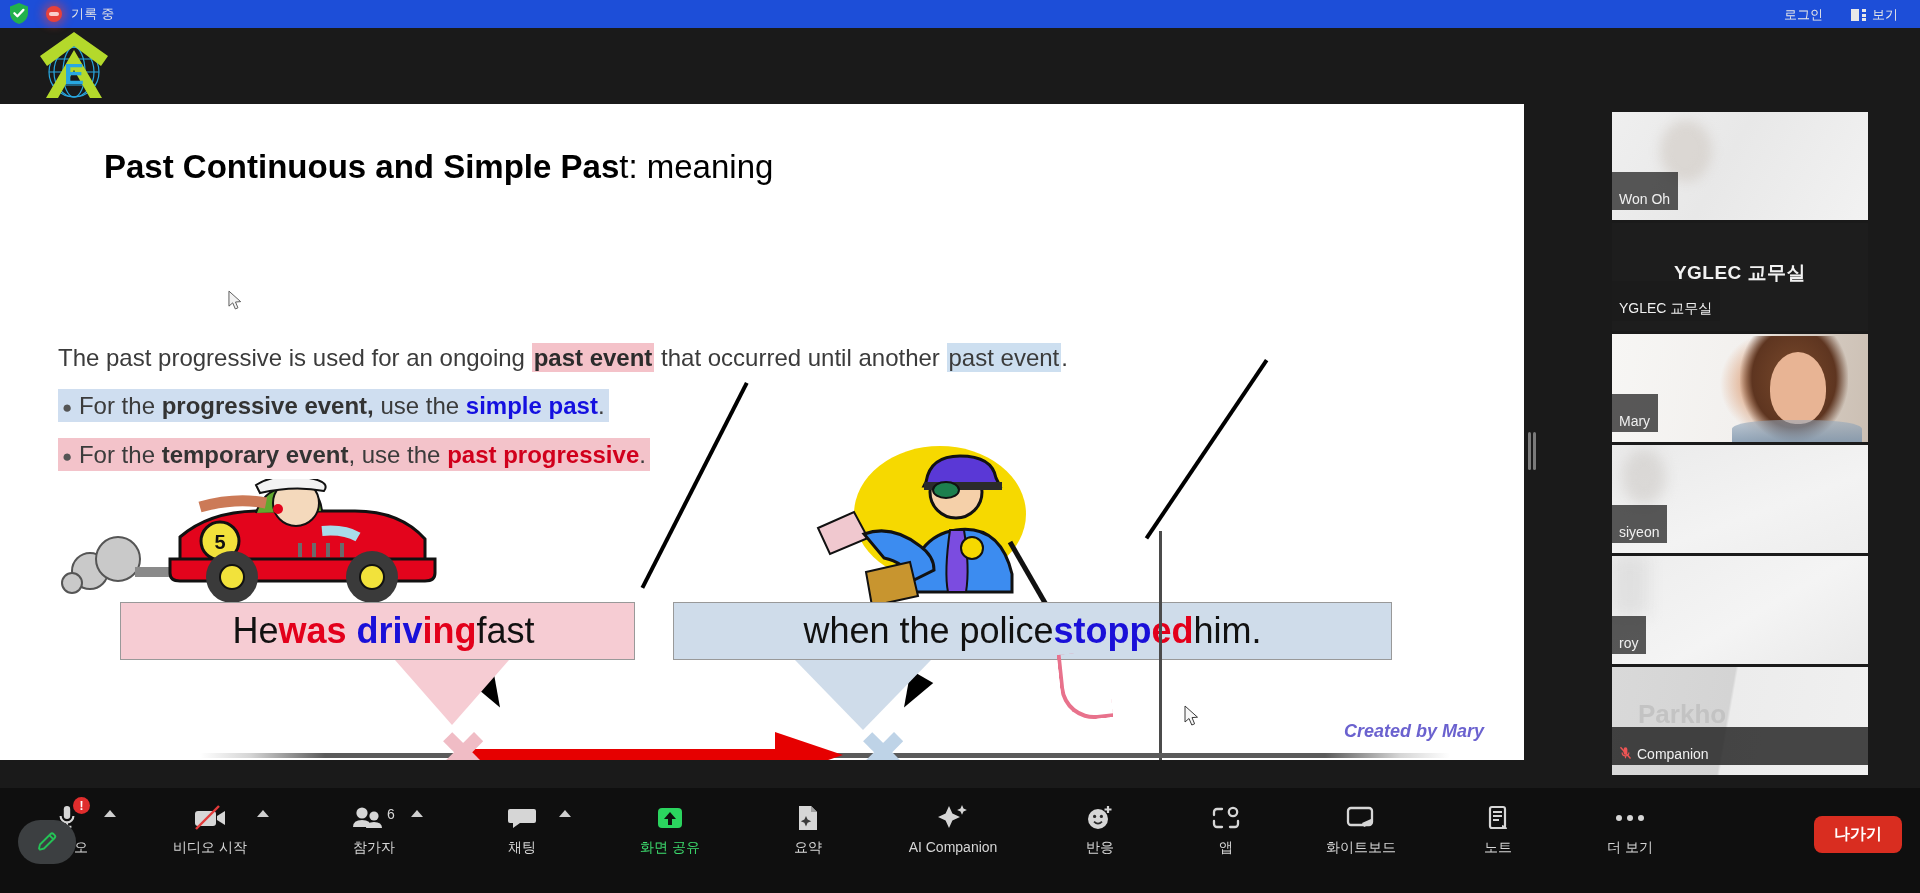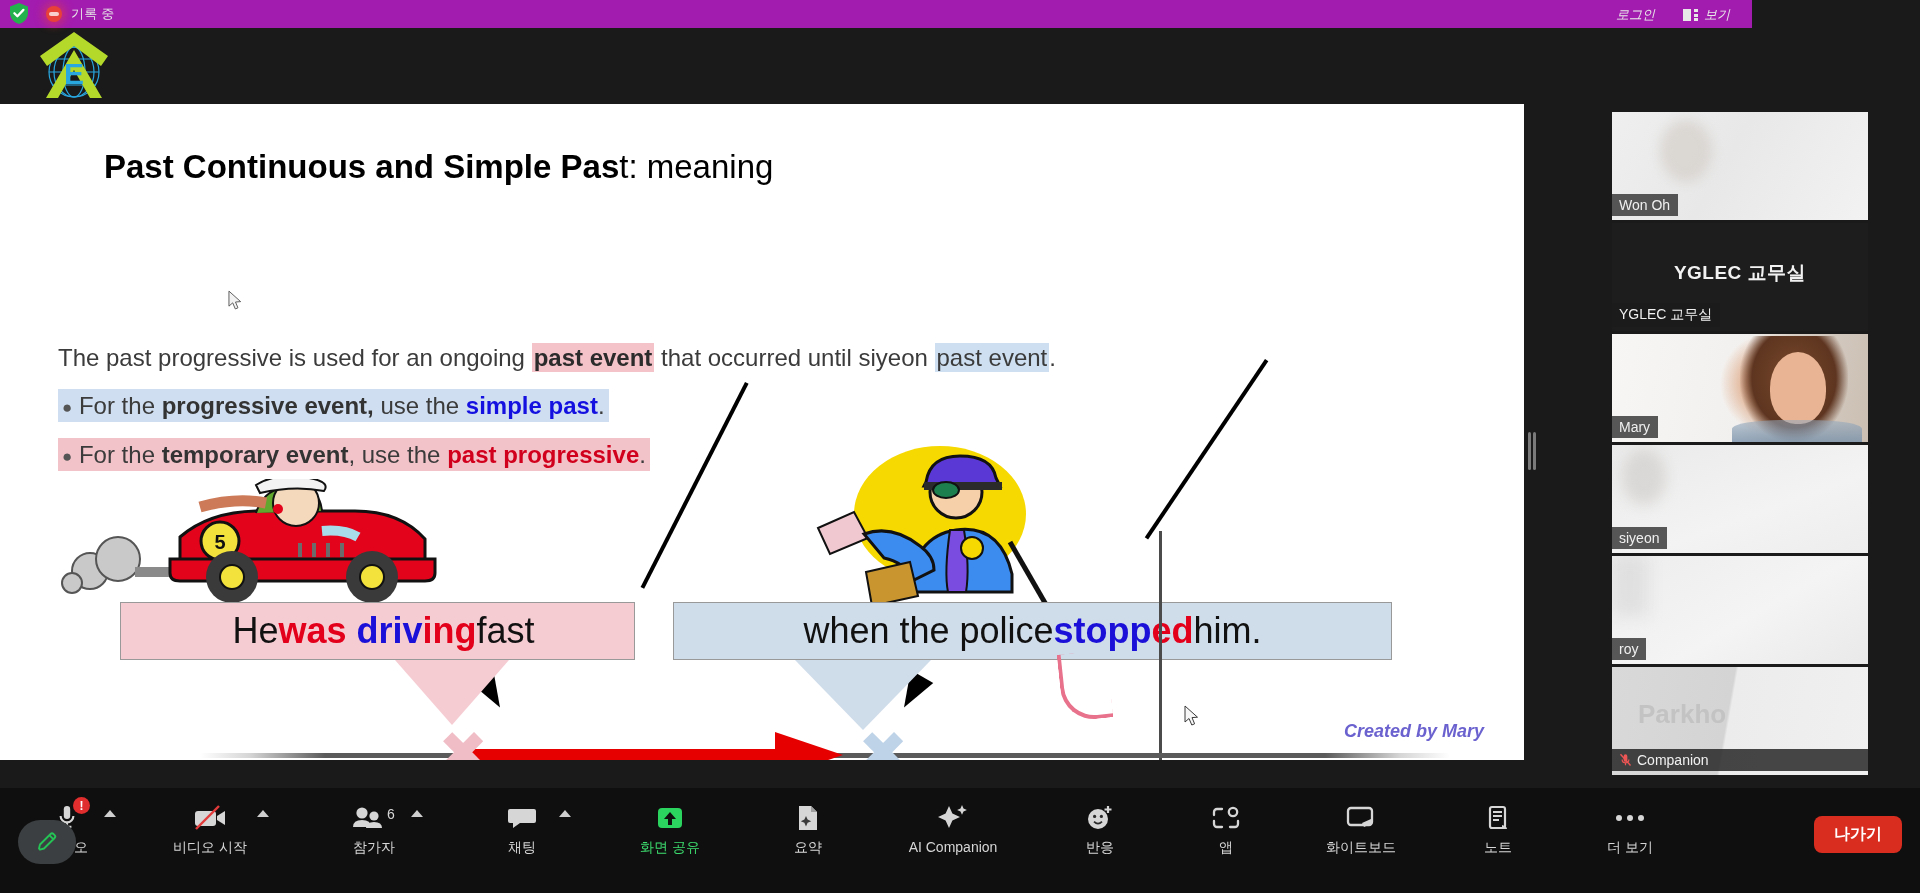--- a/index.html
+++ b/index.html
@@ -5,33 +5,33 @@
   * { box-sizing: border-box; margin: 0; padding: 0; }
   html, body {
     width: 1920px; height: 893px;
     background: #1a1a1a; overflow: hidden;
     font-family: "Liberation Sans", sans-serif;
     -webkit-font-smoothing: antialiased;
   }
   #app { position: relative; width: 1920px; height: 893px; background: #1a1a1a; }
 
   
-  .topbar { position: absolute; left: 0; top: 0; width: 1752px; height: 28px; background: #a21caf; }
+  .topbar { position: absolute; left: 0; top: 0; width: 1920px; height: 28px; background: #1d4ed8; }
   .tb-left { position: absolute; left: 8px; top: 2px; display: flex; align-items: center; gap: 8px; }
   .shield { width: 22px; height: 23px; position: relative; }
   .shield svg { display: block; }
   .rec-wrap { display: flex; align-items: center; gap: 9px; padding-left: 8px;}
   .rec-dot { width: 16px; height: 16px; border-radius: 50%; background: #e8413a;
     box-shadow: 0 0 9px 4px rgba(232,65,58,.45); position: relative; }
   .rec-dot::after { content:""; position:absolute; left:3px; top:6px; width:10px; height:4px;
     border-radius:2px; background:#fff; opacity:.75; }
   .rec-text { color: #e6e6e6; font-size: 13px; letter-spacing: .2px; }
   .tb-right { position: absolute; right: 10px; top: 2px; display: flex; align-items: center; gap: 4px; }
   .tb-btn { display: flex; align-items: center; gap: 6px; color: #e8e8e8; font-size: 13px;
-    padding: 4px 12px; border-radius: 5px; cursor: pointer; background: transparent; font-style: italic; }
+    padding: 4px 12px; border-radius: 5px; cursor: pointer; background: transparent; }
   .view-icon { display:inline-block; width: 15px; height: 12px; position: relative; }
   .view-icon i { position:absolute; background:#e8e8e8; display:block; }
   .view-icon i:nth-child(1){ left:0; top:0; width:8px; height:12px; }
   .view-icon i:nth-child(2){ right:0; top:0; width:4px; height:3px; }
   .view-icon i:nth-child(3){ right:0; top:4.5px; width:4px; height:3px; }
   .view-icon i:nth-child(4){ right:0; top:9px; width:4px; height:3px; }
 
   
   .logo { position: absolute; left: 32px; top: 28px; width: 84px; height: 72px; }
 
@@ -115,22 +115,22 @@
   
   .drag-handle { position: absolute; left: 1528px; top: 432px; width: 9px; height: 38px; cursor: col-resize; }
   .drag-handle i { position: absolute; top: 0; width: 3px; height: 38px; background: #7a7a7a; border-radius: 2px; }
   .drag-handle i:nth-child(1) { left: 0; }
   .drag-handle i:nth-child(2) { left: 5px; }
 
   
   .strip { position: absolute; left: 1612px; top: 112px; width: 256px; height: 660px; }
   .tile { position: relative; width: 256px; height: 108px; margin-bottom: 3px; background: #171717; overflow: hidden; }
   .tile .vid { position: absolute; inset: 0; }
-  .tile .namechip { position: absolute; left: 0; bottom: 4px; background: rgba(26,26,26,.72);
-    color: #f0f0f0; font-size: 14px; padding: 3px 8px 3px 7px; display: flex; align-items: center; gap: 5px; }
+  .tile .namechip { position: absolute; left: 0; bottom: 10px; background: rgba(26,26,26,.72);
+    color: #f0f0f0; font-size: 14px; padding: 19px 8px 3px 7px; display: flex; align-items: flex-start; gap: 5px; }
   .tile.active { outline: 3px solid #b7e437; outline-offset: -3px; box-shadow: inset 0 0 0 3px #b7e437; }
   .mute-icon { display:inline-block; width: 13px; height: 14px; position: relative; }
 
   .tile-wonoh .vid { background: linear-gradient(120deg,#efefef 0%,#e8e8e8 45%,#f2f2f2 100%); }
   .tile-wonoh .blob { position:absolute; left:48px; top:8px; width:52px; height:62px; border-radius:50%;
     background: rgba(205,198,192,.55); filter: blur(6px); }
   .tile-yglec { background: #1d1d1d; display:flex; align-items:center; justify-content:center; }
   .tile-yglec .bigname { color: #f2f2f2; font-size: 19px; font-weight: bold; letter-spacing: .5px; margin-top: -8px; }
   .tile-siyeon .vid { background: linear-gradient(160deg,#eaeaea 0%,#f3f3f3 60%,#ededed 100%); }
   .tile-siyeon .blob { position:absolute; left:10px; top:4px; width:44px; height:56px; border-radius:50%;
@@ -224,21 +224,21 @@
       <path d="M42 22 L70 70 L58 70 L42 42 L26 70 L14 70 Z" fill="#b4d92b"></path>
       <text x="42" y="56" font-size="30" font-weight="bold" fill="#29a8e0" text-anchor="middle" font-family="Liberation Sans, sans-serif">E</text>
     </svg>
   </div>
 
   <div class="share-area">
     <div class="slide">
 
       <div class="slide-title"><b>Past Continuous and Simple Pas</b><span class="thin">t: meaning</span></div>
 
-      <div class="body-line l1"><span>The past progressive is used for an ongoing </span><span class="hl-pink">past event</span><span> that occurred until siyeon </span><span class="hl-blue-bg">past event</span><span>.</span></div>
+      <div class="body-line l1"><span>The past progressive is used for an ongoing </span><span class="hl-pink">past event</span><span> that occurred until another </span><span class="hl-blue-bg">past event</span><span>.</span></div>
 
       <div class="body-line l2"><span class="row-blue"><span class="dot">●</span><span> For the </span><span class="bold">progressive event,</span><span> use the </span><span class="blue-bold">simple past</span><span>.</span></span></div>
 
       <div class="body-line l3"><span class="row-pink"><span class="dot">●</span><span> For the </span><span class="bold">temporary event</span><span>, use the </span><span class="red-bold">past progressive</span><span>.</span></span></div>
 
       <div class="car">
         <svg width="380" height="130" viewBox="0 0 380 130">
           <g fill="#c9c9c9" stroke="#555" stroke-width="2">
             <circle cx="30" cy="92" r="18"></circle>
               <circle cx="58" cy="80" r="22"></circle>

